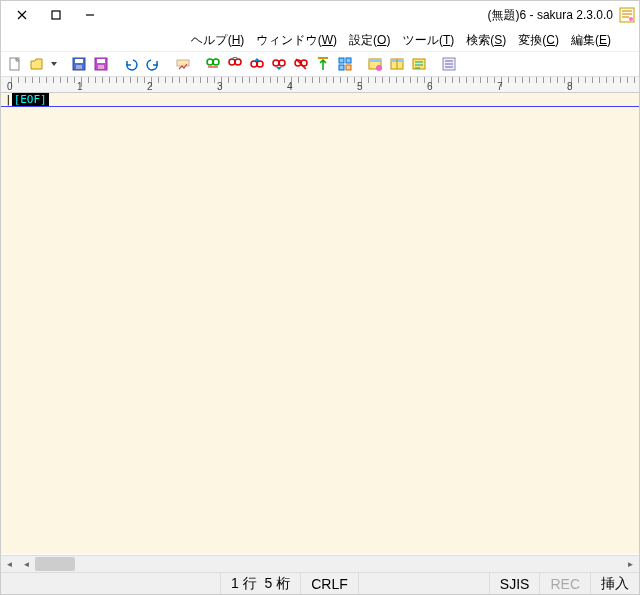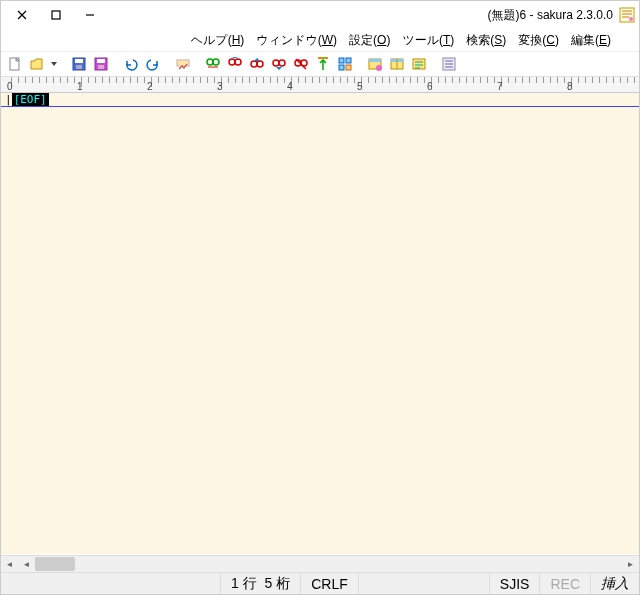--- a/index.html
+++ b/index.html
@@ -26,21 +26,21 @@
 .gutter-bracket { color: #000; font-family: monospace; font-size: 11px; }
 .hscroll { position: absolute; left: 0; right: 0; bottom: 22px; height: 17px; display: flex; background: #f0f0f0; border-top: 1px solid #ddd; }
 .scroll-arrow { width: 17px; height: 16px; background: #f0f0f0; display: flex; align-items: center; justify-content: center; cursor: pointer; color: #666; font-size: 8px; }
 .scroll-track { flex: 1; background: #f0f0f0; position: relative; }
 .scroll-thumb { position: absolute; left: 0; top: 1px; bottom: 1px; width: 40px; background: #cdcdcd; border-radius: 2px; }
 .statusbar { position: absolute; left: 0; right: 0; bottom: 0; height: 22px; display: flex; align-items: center; background: #f0f0f0; border-top: 1px solid #ddd; font-size: 14px; }
 .status-cell { padding: 0 10px; border-right: 1px solid #ddd; height: 100%; display: flex; align-items: center; }
 .status-cell.wide { flex: 0 0 220px; }
 .status-cell.flex { flex: 1; }
 .status-cell.dim { color: #aaa; }
-.status-cell.last { border-right: none; font-style: italic; }
+.status-cell.last { border-right: none; }
 </style>
 </head>
 <body>
 
 <div class="titlebar">
   <div class="win-controls">
     <div class="win-btn">
       <svg width="10" height="10" viewBox="0 0 10 10">
           <path d="M1 1 L9 9 M9 1 L1 9" stroke="#000" stroke-width="1.2"></path>
         </svg>

